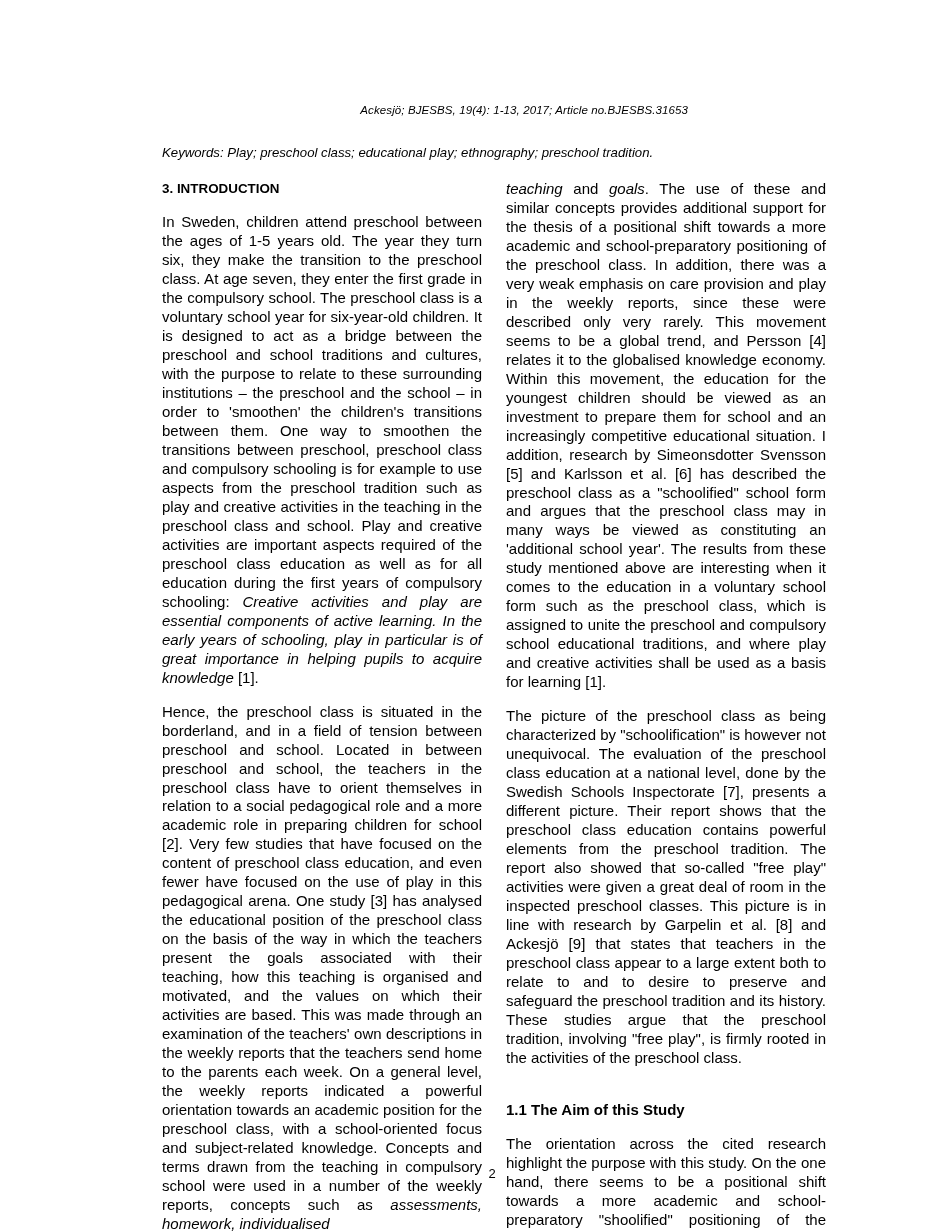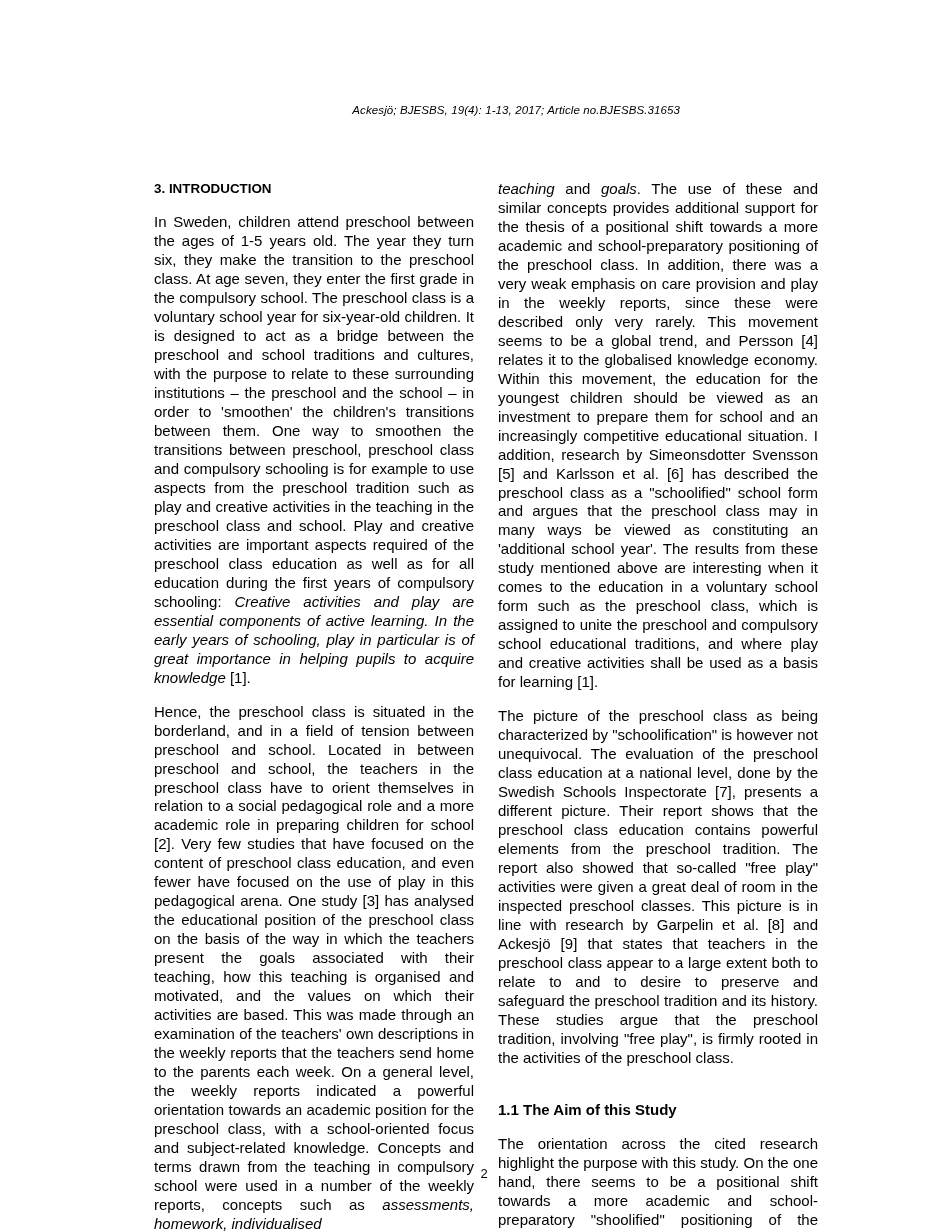--- a/index.html
+++ b/index.html
@@ -10,21 +10,21 @@
   body {
     width: 952px;
     height: 1232px;
     font-family: "Liberation Sans", sans-serif;
     color: #000000;
     position: relative;
     overflow: hidden;
   }
   .page {
     position: absolute;
-    left: 8px; top: 0;
+    left: 16px; top: 0;
     width: 820px;
     height: 1232px;
     box-sizing: border-box;
     padding: 0;
   }
   .running-head {
     position: absolute;
     top: 104px;
     right: 148px;
     font-style: italic;
@@ -87,20 +87,21 @@
     font-size: 13px;
   }
 </style>
 </head>
 <body>
 
 <div class="page">
 
   <div class="running-head">Ackesjö; BJESBS, 19(4): 1-13, 2017; Article no.BJESBS.31653</div>
 
+  <div class="keywords">Keywords: Play; preschool class; educational play; ethnography; preschool tradition.</div>
 
   <div class="columns">
 
     <div class="col col-left">
       <h2 class="section-heading">3. INTRODUCTION</h2>
 
       <p class="body-text"><span>In Sweden, children attend preschool between the ages of 1-5 years old. The year they turn six, they make the transition to the preschool class. At age seven, they enter the first grade in the compulsory school. The preschool class is a voluntary school year for six-year-old children. It is designed to act as a bridge between the preschool and school traditions and cultures, with the purpose   to relate to these surrounding institutions – the preschool and the school – in order to 'smoothen' the children's transitions between them. One way to smoothen the transitions between preschool, preschool class and compulsory schooling is for example to use aspects from the preschool tradition such as play and creative activities in the teaching in the preschool class and school. Play and creative activities are important aspects required of the preschool class education as well as for all education during the first years of compulsory schooling: </span><span class="ital">Creative activities and play are essential components of active learning. In the early years of schooling, play in particular is of great importance in helping pupils to acquire knowledge</span><span> [1].</span></p>
 
       <p class="body-text"><span>Hence, the preschool class is situated in the borderland, and in a field of tension between preschool and school. Located in between preschool and school, the teachers in the preschool class have to orient themselves in relation to a social pedagogical role and a more academic role in preparing children for school [2]. Very few studies that have focused on the content of preschool class education, and even fewer have focused on the use of play in this pedagogical arena. One study [3] has analysed the educational position of the preschool class on the basis of the way in which the teachers present the goals associated with their teaching, how this teaching is organised and motivated, and the values on which their activities are based. This was made through an examination of the teachers' own descriptions in the weekly reports that the teachers send home to the parents each week. On a general level, the weekly reports indicated a powerful orientation towards an academic position for the preschool class, with a school-oriented focus and subject-related knowledge. Concepts and terms drawn from the teaching in compulsory school were used in a number of the weekly reports, concepts such as </span><span class="ital">assessments, homework, individualised</span></p>
     </div>

